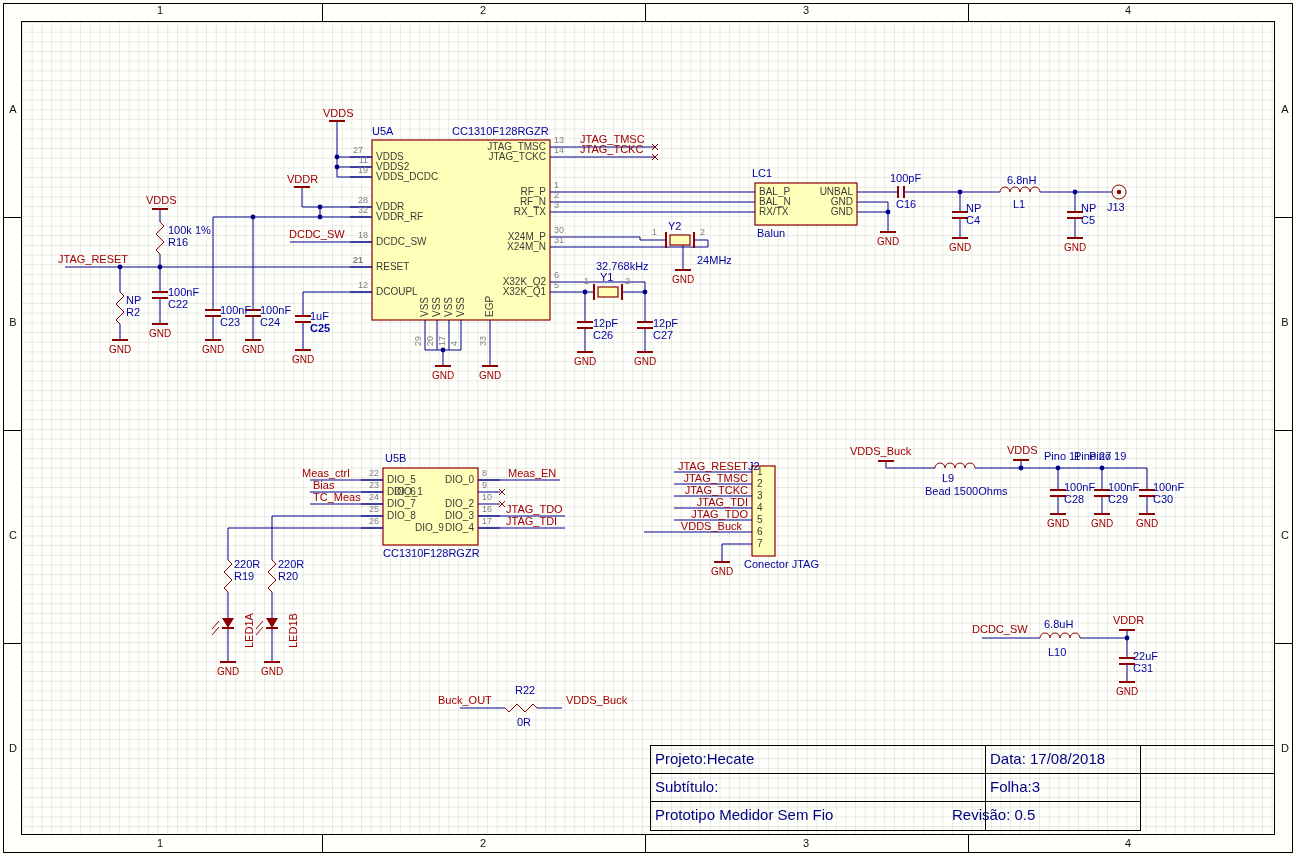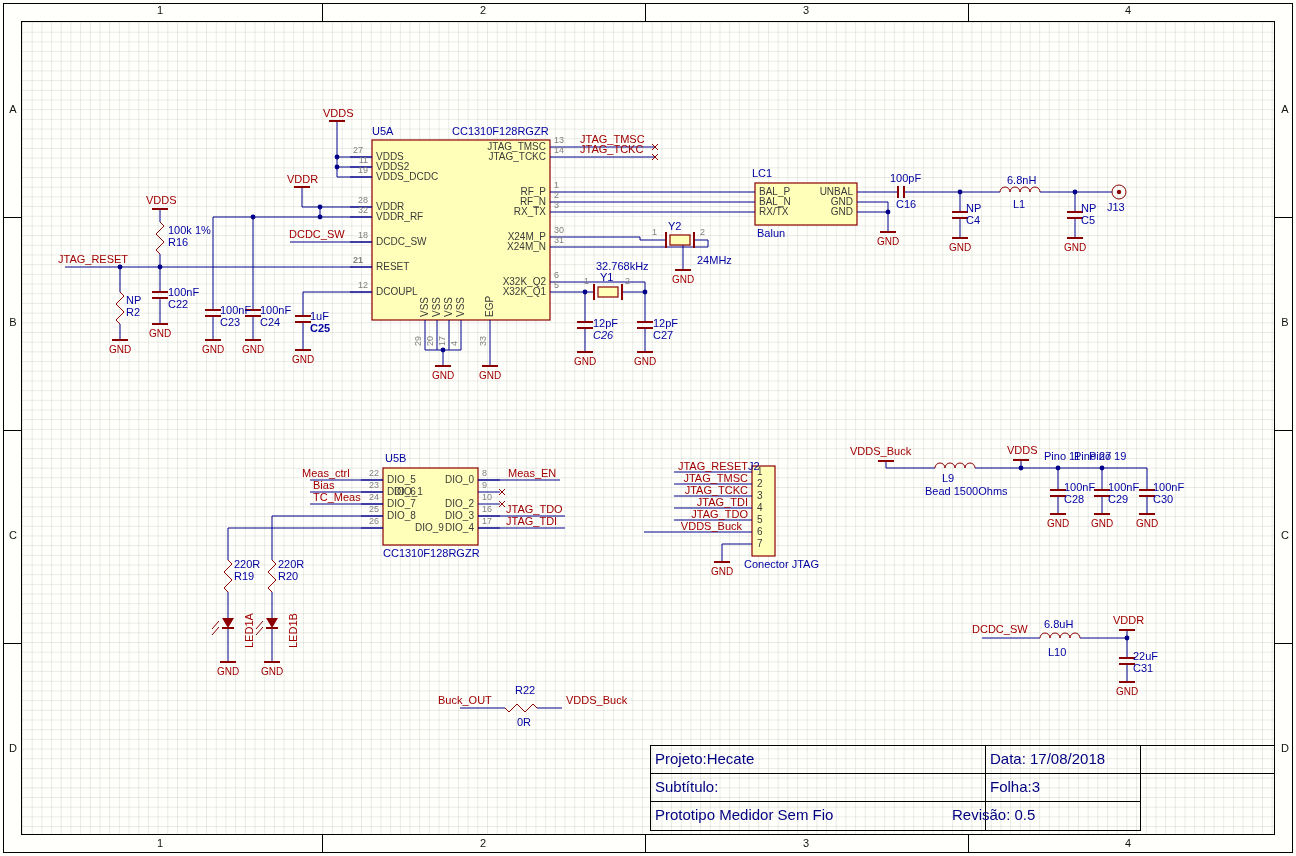--- a/index.html
+++ b/index.html
@@ -457,21 +457,21 @@
     <div class="lbl ds" style="left: 310px; top: 323px; font-weight: bold;">C25</div>
     <div class="lbl ds" style="left: 668px; top: 221px;">Y2</div>
     <div class="lbl ds" style="left: 697px; top: 255px;">24MHz</div>
     <div class="lbl pq" style="left: 652px; top: 228px;">1</div>
     <div class="lbl pq" style="left: 700px; top: 228px;">2</div>
     <div class="lbl ds" style="left: 596px; top: 261px;">32.768kHz</div>
     <div class="lbl ds" style="left: 600px; top: 272px;">Y1</div>
     <div class="lbl pq" style="left: 584px; top: 277px;">1</div>
     <div class="lbl pq" style="left: 625px; top: 277px;">2</div>
     <div class="lbl ds" style="left: 593px; top: 318px;">12pF</div>
-    <div class="lbl ds" style="left: 593px; top: 330px; font-style: italic;">C26</div>
+    <div class="lbl ds" style="left: 593px; top: 330px;">C26</div>
     <div class="lbl ds" style="left: 653px; top: 318px;">12pF</div>
     <div class="lbl ds" style="left: 653px; top: 330px;">C27</div>
     <div class="lbl ds" style="left: 890px; top: 173px;">100pF</div>
     <div class="lbl ds" style="left: 896px; top: 199px;">C16</div>
     <div class="lbl ds" style="left: 966px; top: 203px;">NP</div>
     <div class="lbl ds" style="left: 966px; top: 215px;">C4</div>
     <div class="lbl ds" style="left: 1007px; top: 175px;">6.8nH</div>
     <div class="lbl ds" style="left: 1013px; top: 199px;">L1</div>
     <div class="lbl ds" style="left: 1081px; top: 203px;">NP</div>
     <div class="lbl ds" style="left: 1081px; top: 215px;">C5</div>

